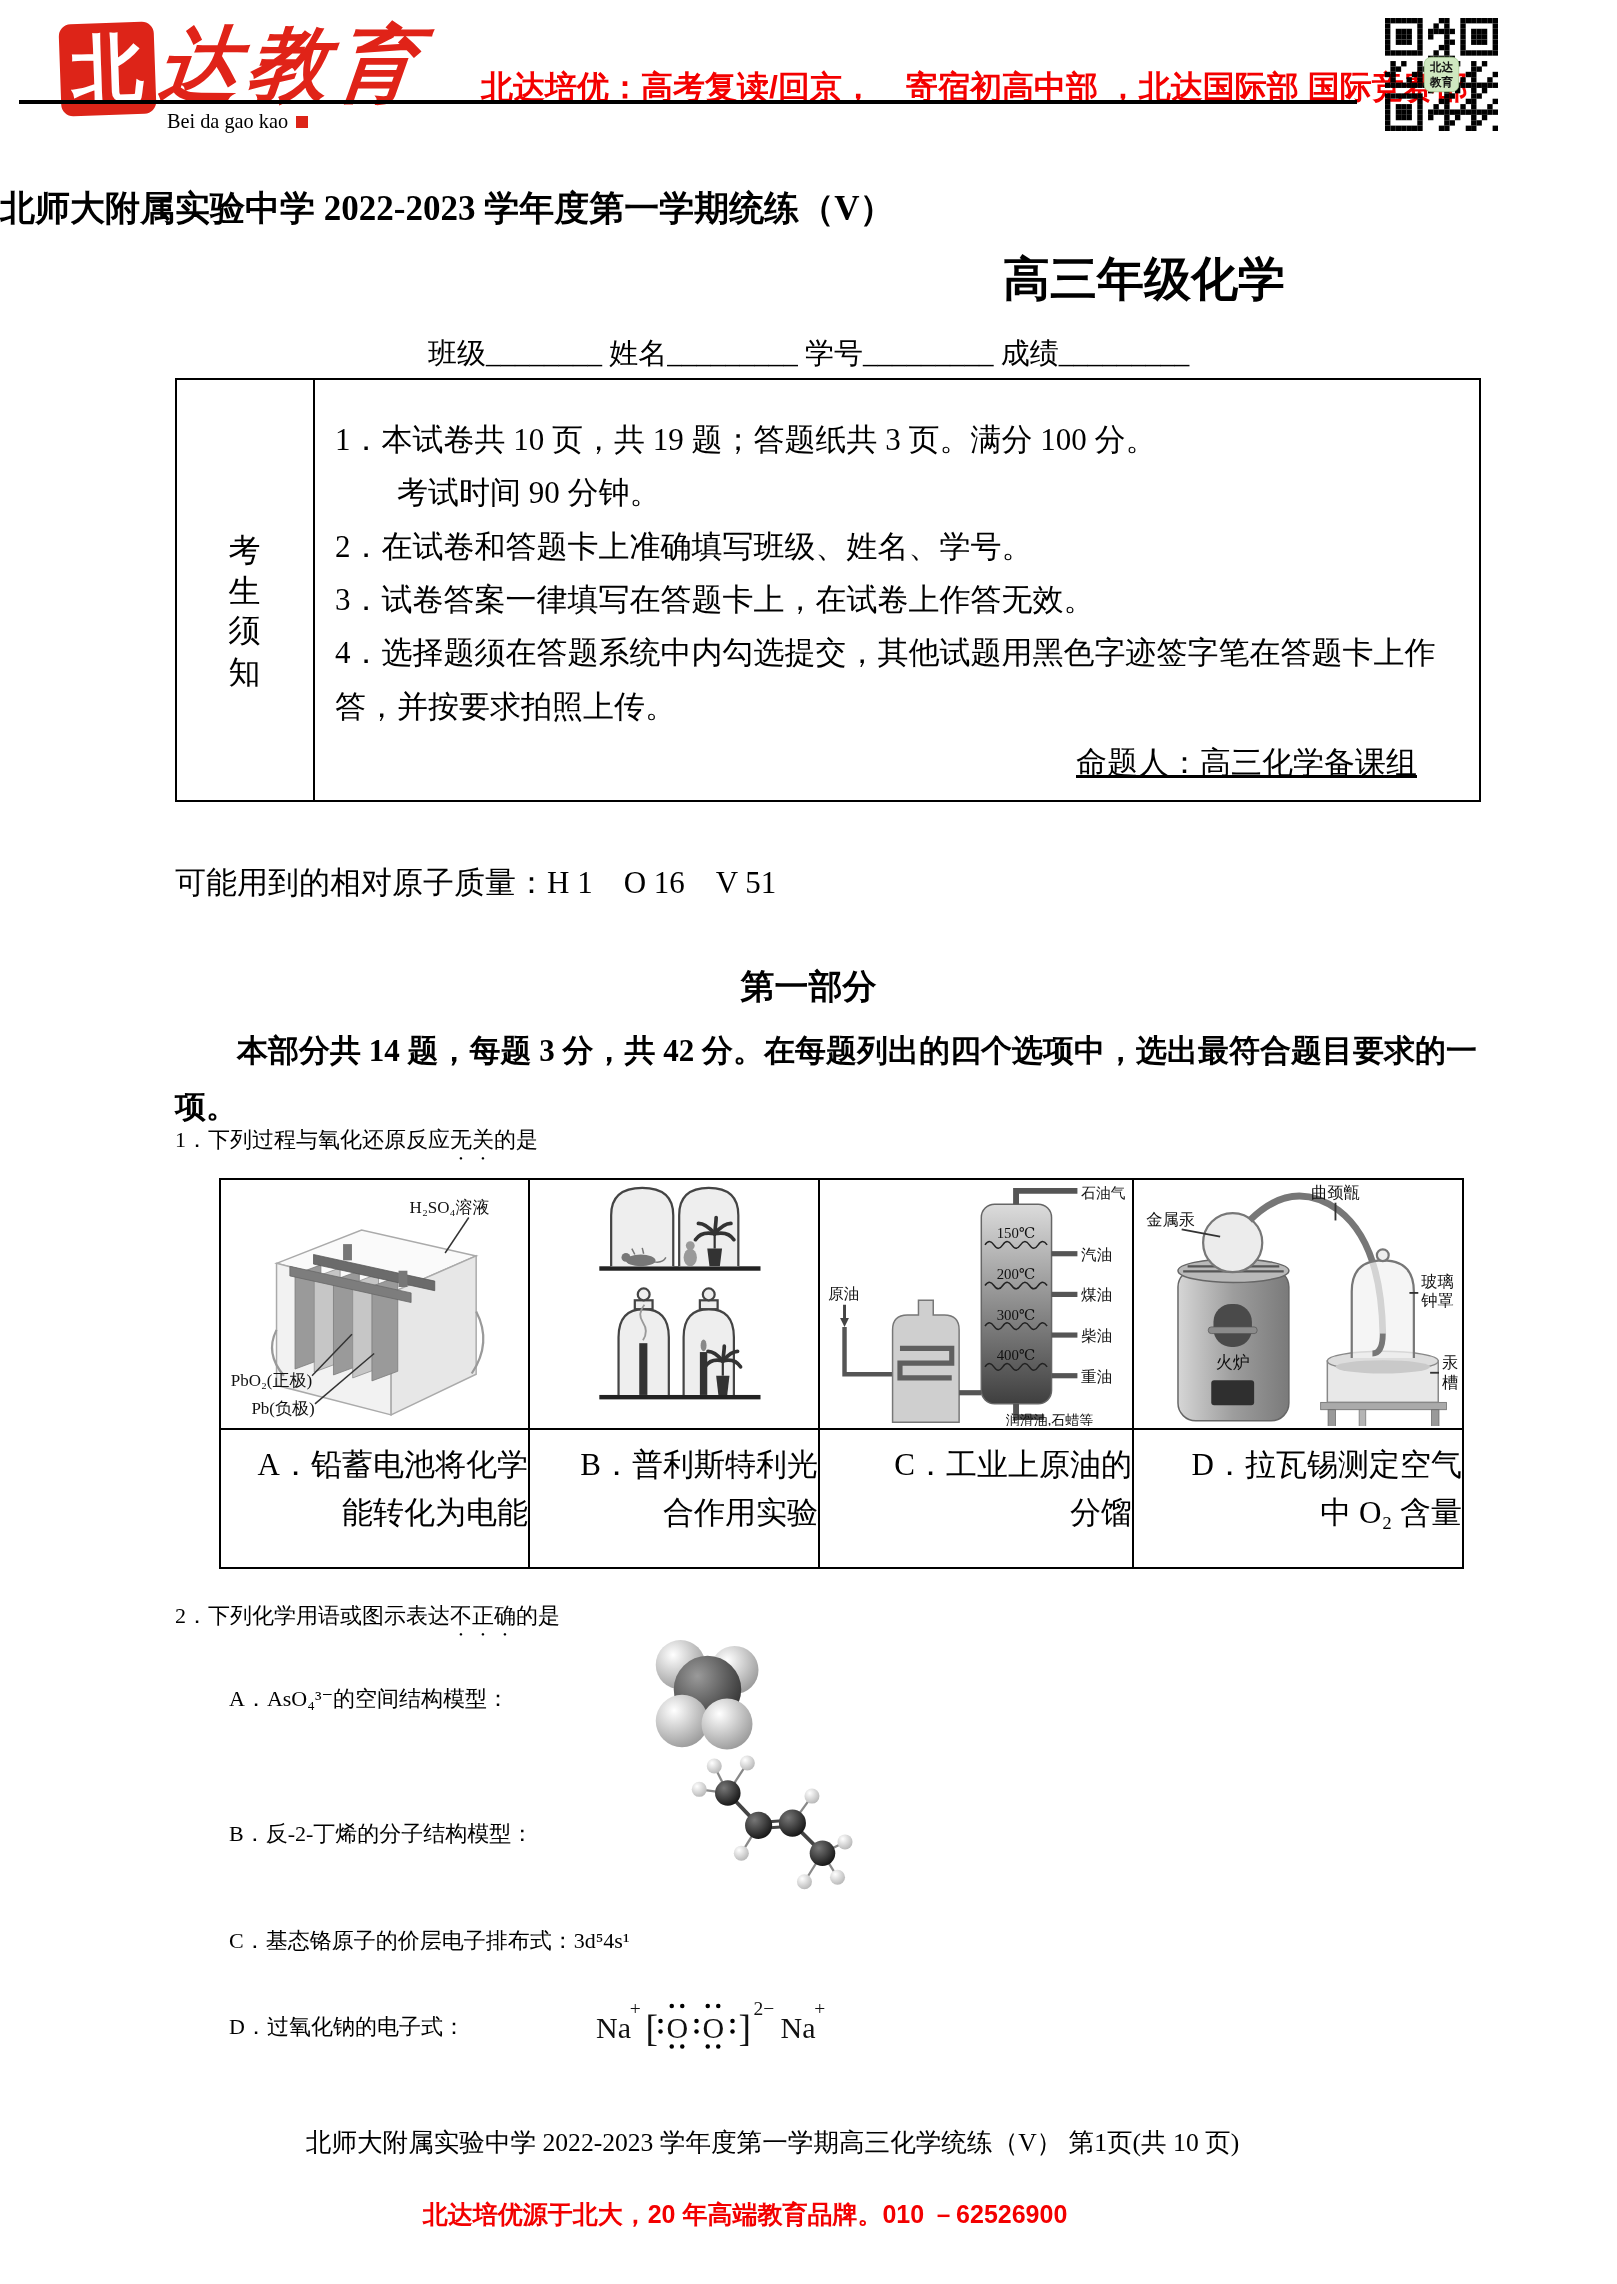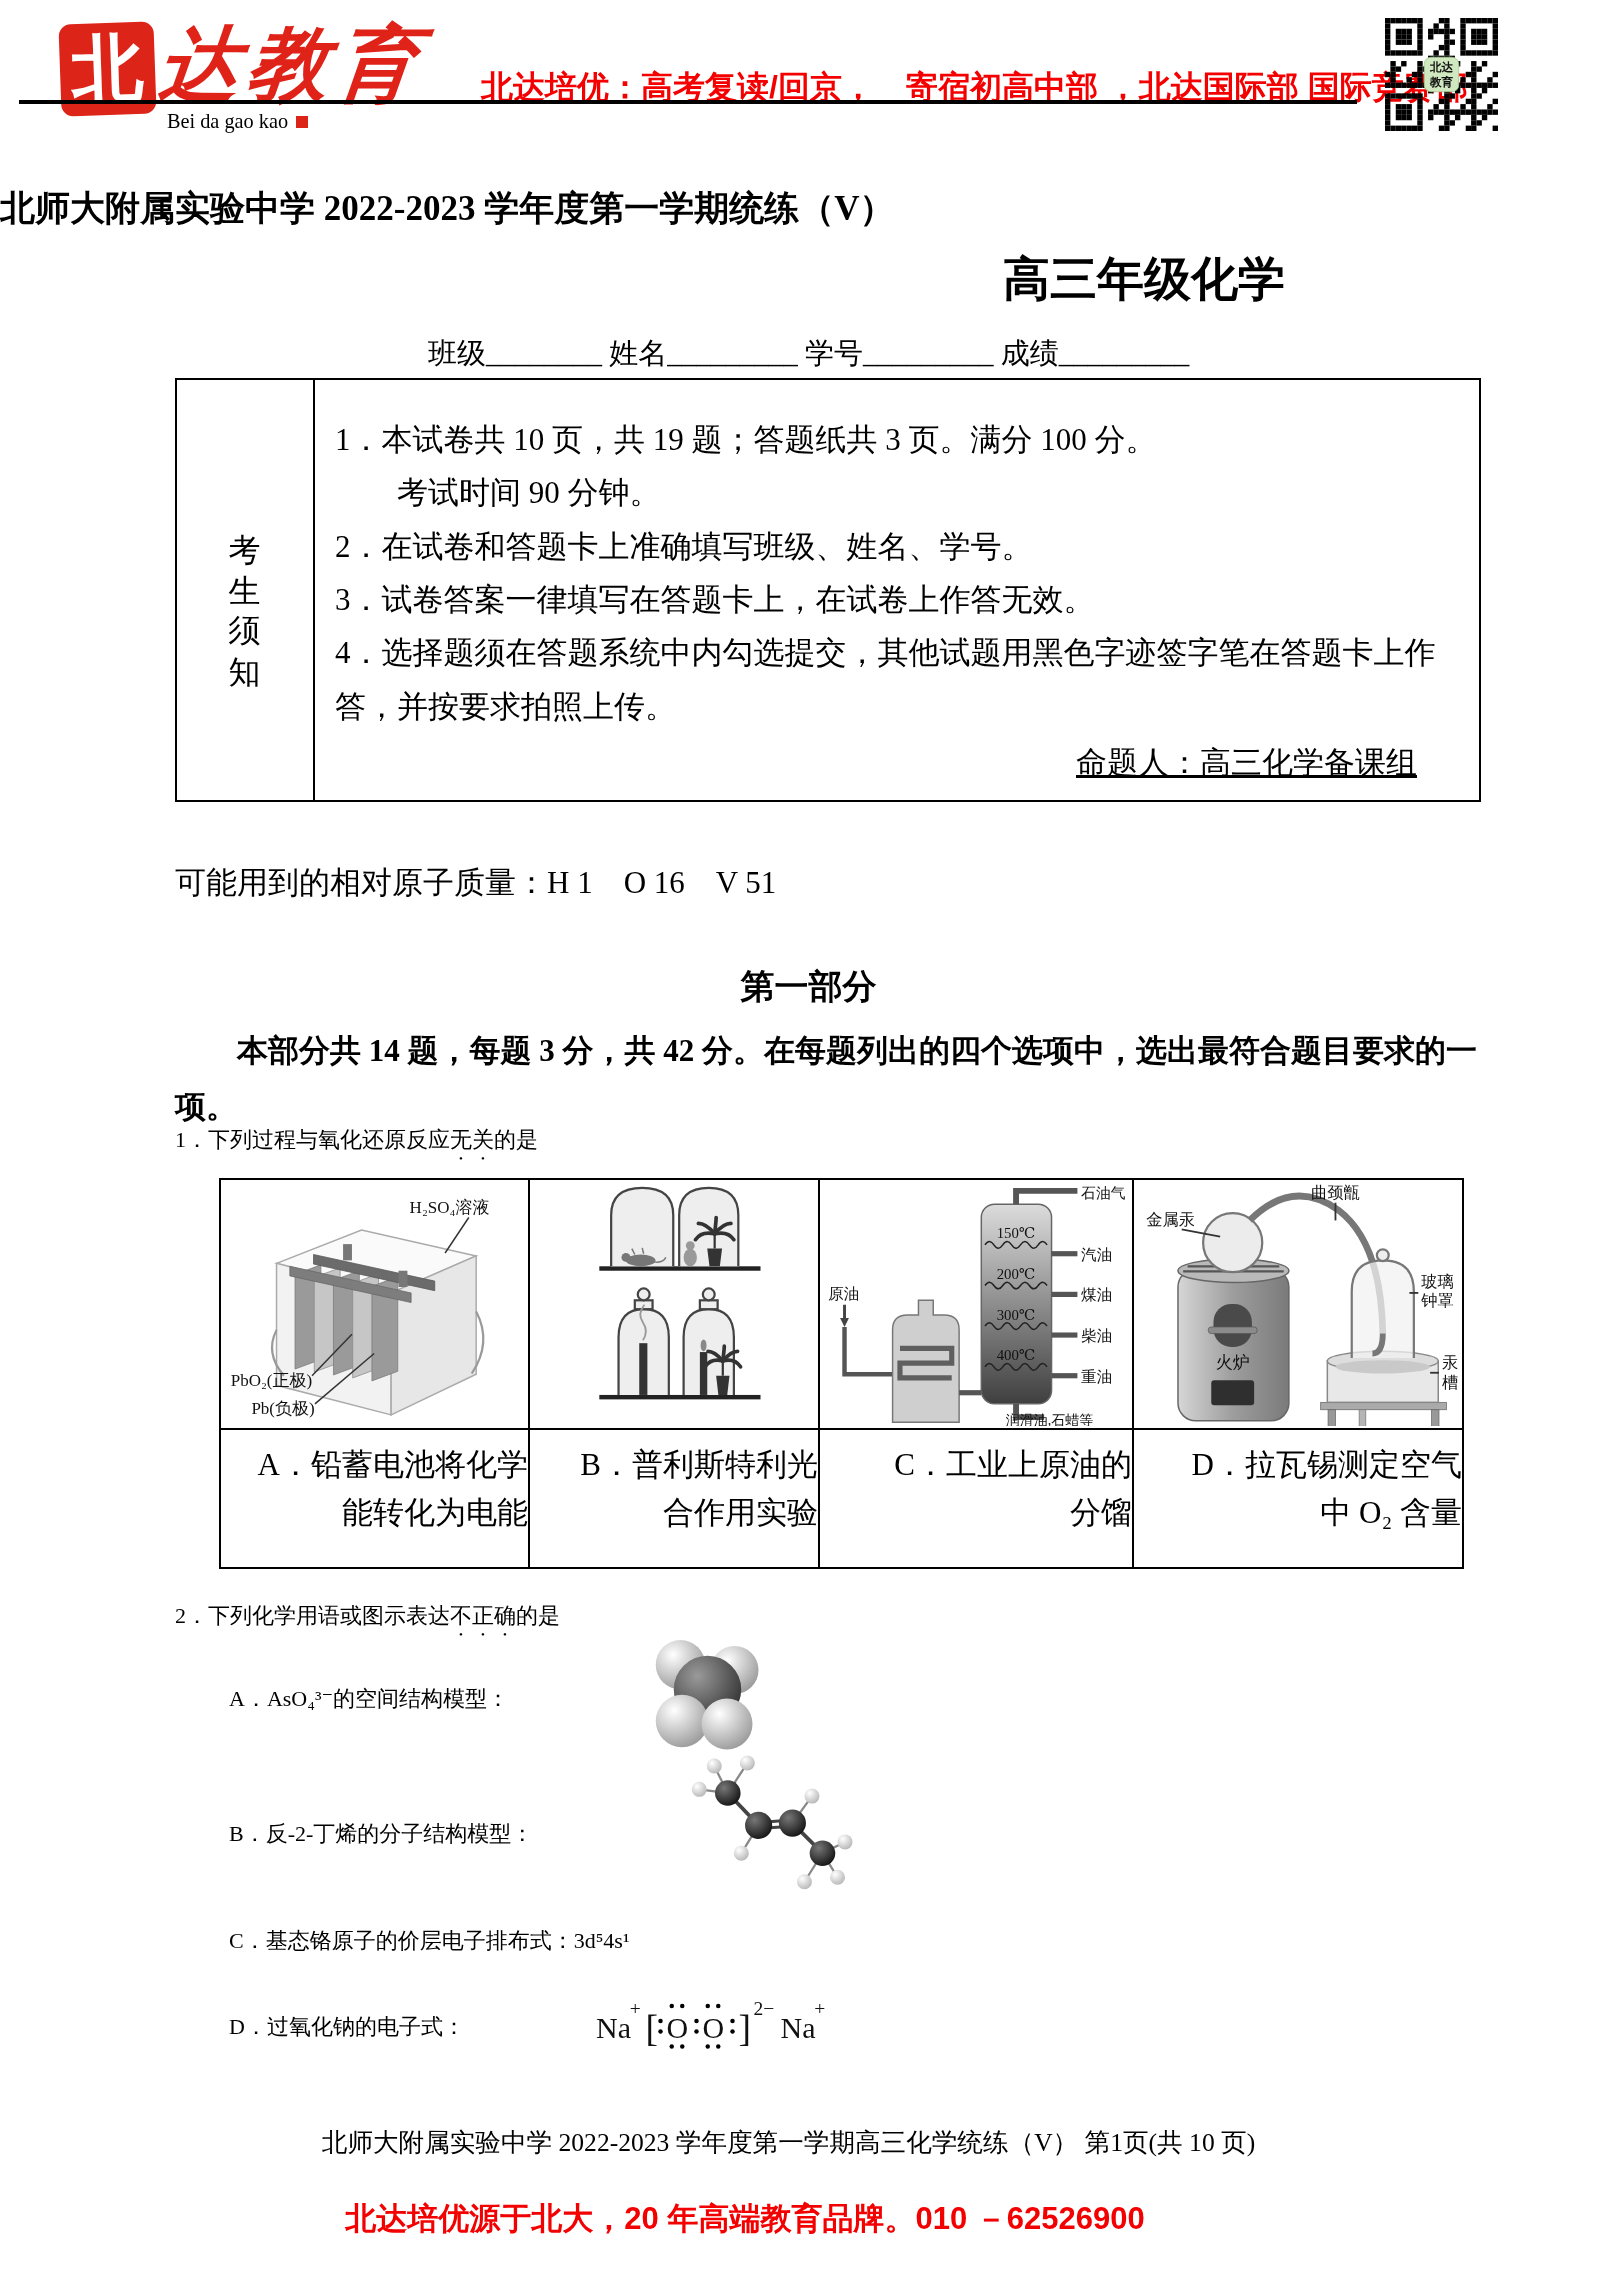--- a/index.html
+++ b/index.html
@@ -59,22 +59,22 @@
   
   .q2a-text{left:229px;top:1684px;}
   .q2a-img{left:643px;top:1631px;}
   .q2b-text{left:229px;top:1819px;}
   .q2b-img{left:681px;top:1754px;}
   .q2c-text{left:229px;top:1926px;}
   .q2d-text{left:229px;top:2012px;}
   .q2d-lewis{left:594px;top:1994px;}
 
   
-  .footer-line{left:16px;top:2125px;width:1545px;text-align:center;font-size:25.6px;}
-  .footer-promo{left:0;top:2198px;width:1490px;text-align:center;font-size:31px;font-weight:bold;
+  .footer-line{left:0;top:2125px;width:1545px;text-align:center;font-size:25.6px;}
+  .footer-promo{left:0;top:2198px;width:1490px;text-align:center;font-size:25px;font-weight:bold;
                 color:#f30000;font-family:"Liberation Sans","DejaVu Sans",sans-serif;}
 </style>
 </head>
 <body>
 
 <div class="page">
 
   <div class="abs seal">
     <span>北</span>
   </div>

